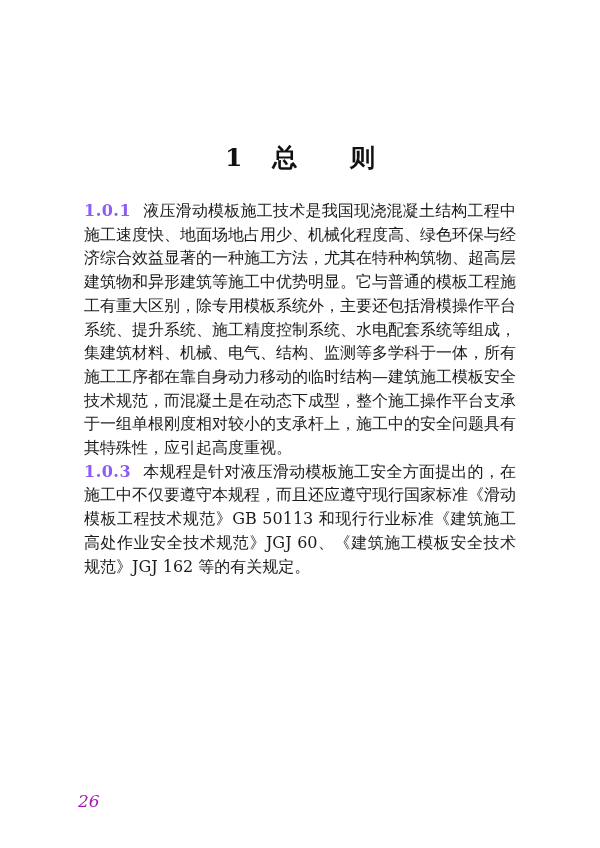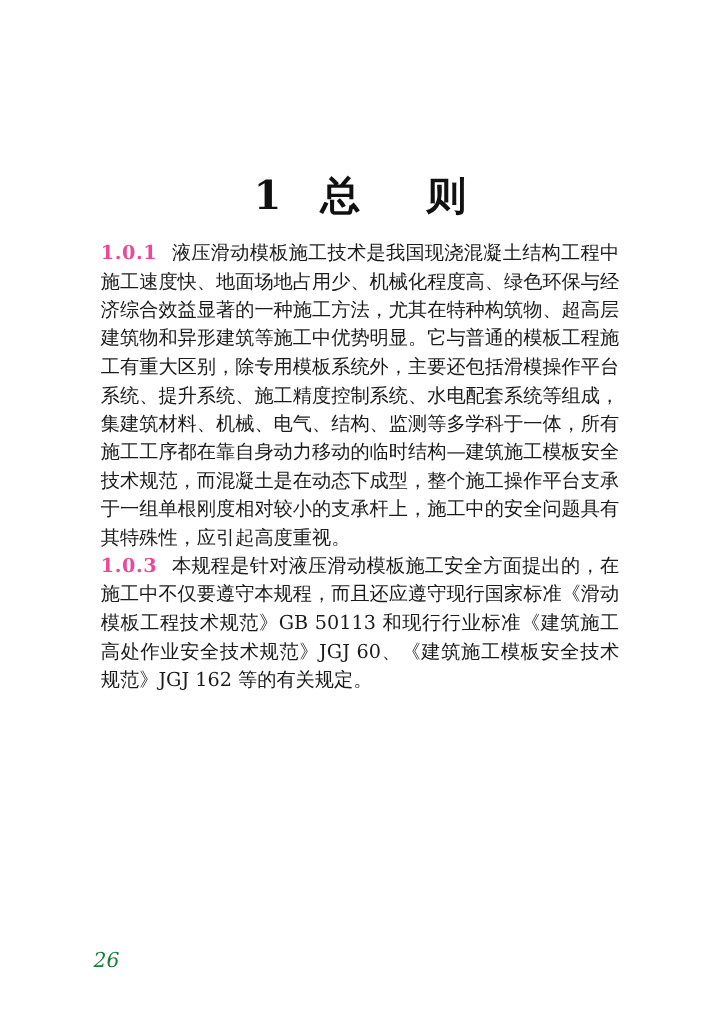--- a/index.html
+++ b/index.html
@@ -12,21 +12,21 @@
     color: #1b1b1b;
     overflow: hidden;
   }
   .chapter-title {
     position: absolute;
     top: 141px;
     left: 0;
     width: 100%;
     margin: 0;
     text-align: center;
-    font-size: 33px;
+    font-size: 25px;
     font-weight: bold;
     color: #111;
   }
   .chapter-title .t-num { margin-right: 21px; }
   .chapter-title .t-c1  { margin-right: 44px; }
   .content {
     position: absolute;
     left: 84px;
     top: 199px;
     width: 432px;
@@ -35,29 +35,29 @@
     text-align: justify;
     text-justify: inter-character;
     color: #1b1b1b;
   }
   .para { margin: 0; padding: 0; }
   .para.indent { text-indent: 2em; }
   .sec-num {
     font-weight: bold;
     letter-spacing: 0.5px;
     margin-right: 0.75em;
-    color: #ec4899;
+    color: #8b5cf6;
   }
   .page-number {
     position: absolute;
     left: 78px;
     top: 791px;
     font-size: 17px;
     font-style: italic;
-    color: #15803d;
+    color: #a21caf;
   }
 </style>
 </head>
 <body>
 
 <div class="page">
 
   <h1 class="chapter-title">
     <span class="t-num">1</span>
     <span class="t-c1">总</span>

